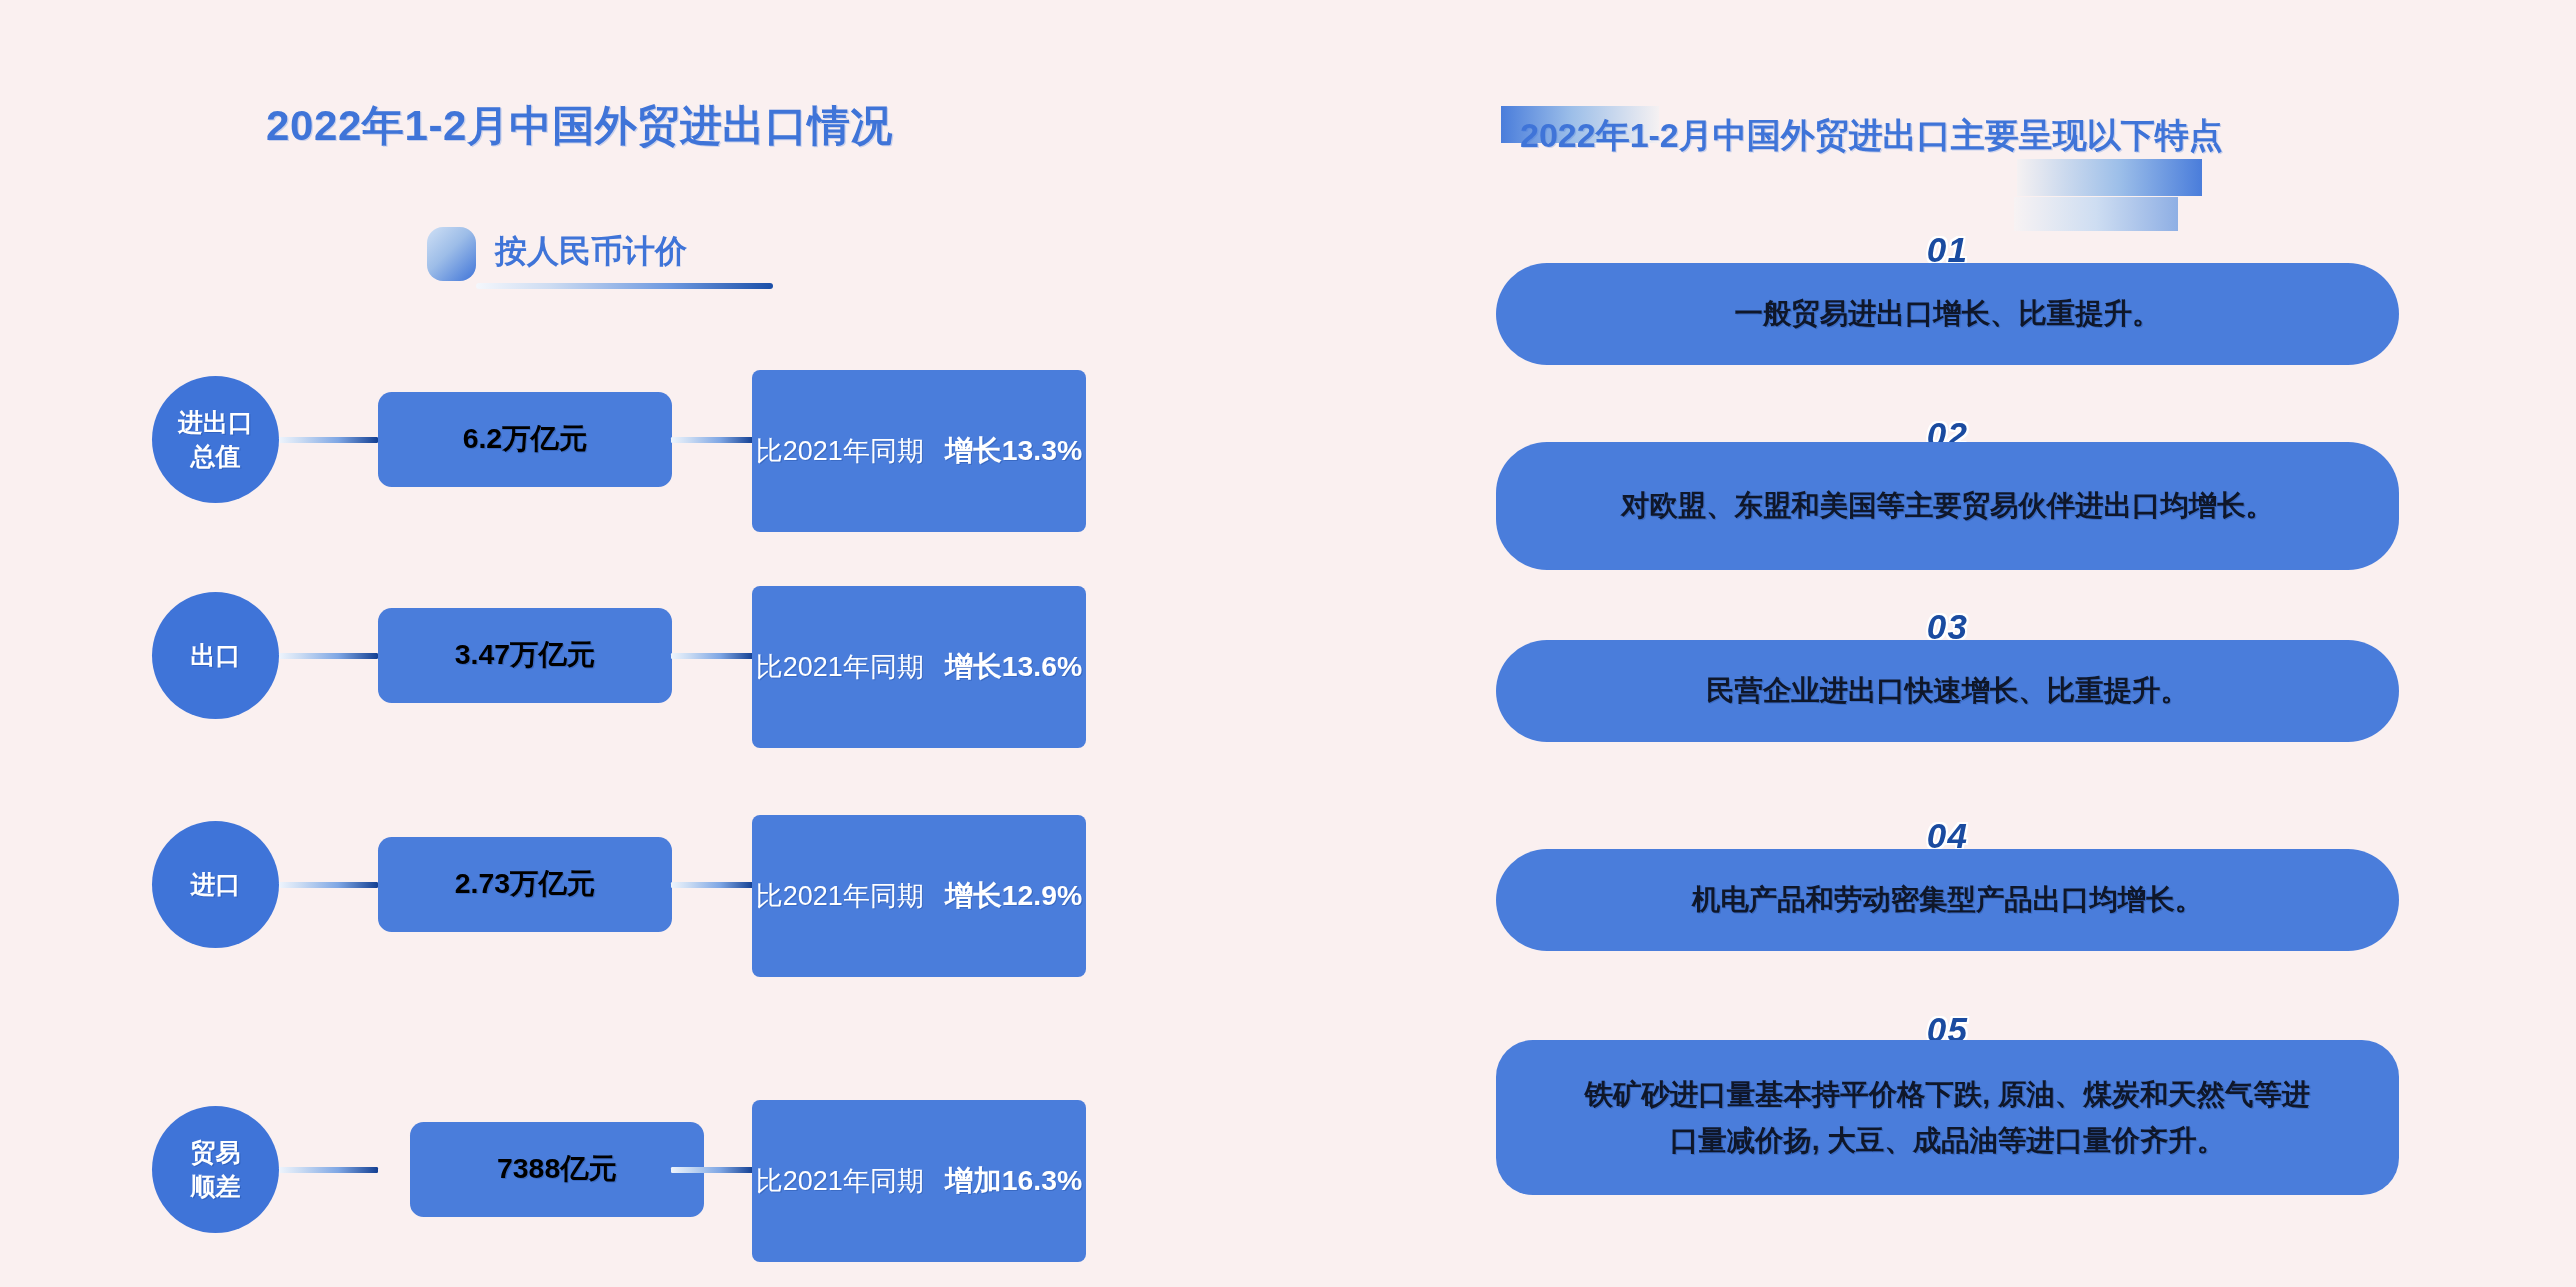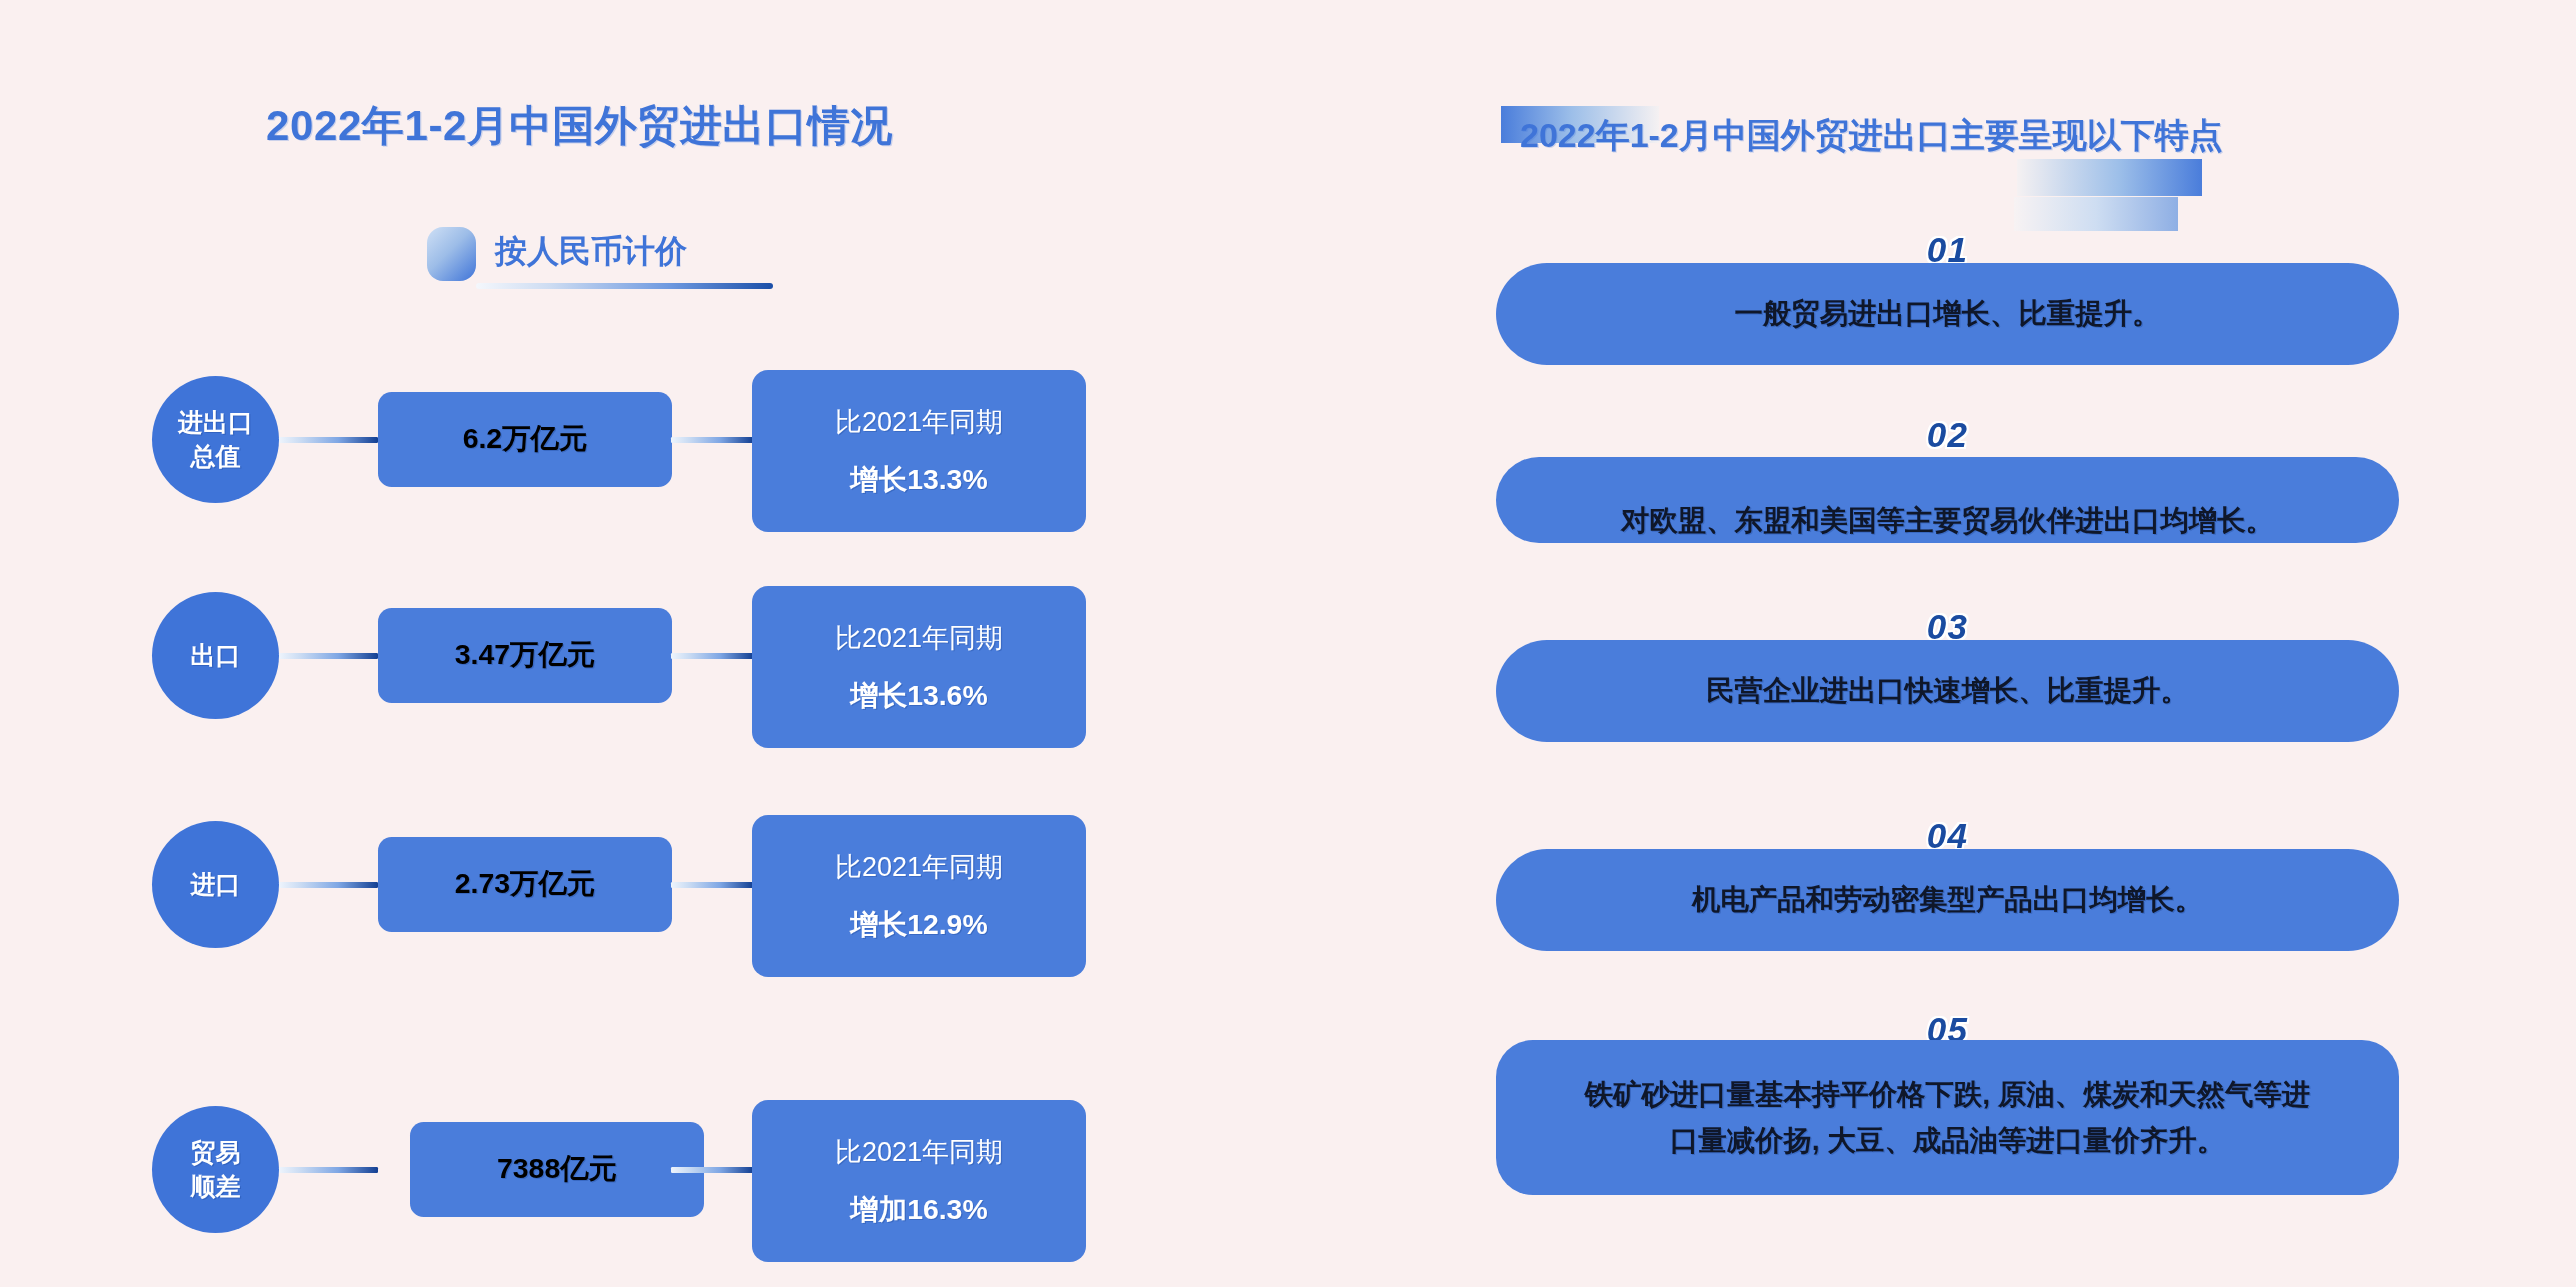--- a/index.html
+++ b/index.html
@@ -55,23 +55,23 @@
 
   .value-box{
     position:absolute;left:378px;width:294px;height:95px;border-radius:13.6px;
     background:#4a7ddb;
     display:flex;align-items:center;justify-content:center;
     color:#000000;font-size:28.4px;font-weight:bold;
     text-shadow:1.2px 1.2px 0 rgba(20,60,140,.30);
   }
 
   .result-box{
-    position:absolute;left:752px;width:334px;height:162px;border-radius:16px;
+    position:absolute;left:752px;width:334px;height:162px;border-radius:8px;
     background:#4a7ddb;
-    display:flex;flex-direction:column;align-items:center;justify-content:center;
+    display:flex;align-items:center;justify-content:center;
     color:#fff;gap:21px;
   }
   .result-line1{font-size:27px;font-weight:normal;text-shadow:1.2px 1.2px 0 rgba(20,60,140,.28);}
   .result-line2{font-size:28.4px;font-weight:bold;text-shadow:1.2px 1.2px 0 rgba(20,60,140,.30);}
 
   
   .right-panel{position:absolute;left:1288px;top:0;width:1288px;height:1288px;}
 
   .rt-deco-a{
     position:absolute;left:213px;top:106px;width:158px;height:37px;
@@ -191,21 +191,21 @@
 
     <div class="feature" style="top:230px;">
       <div class="feat-num" style="top:0;">01</div>
       <div class="feat-pill" style="top:33px;height:102px;">
         <span class="tline">一般贸易进出口增长、比重提升。</span>
       </div>
     </div>
 
     <div class="feature" style="top:415px;">
       <div class="feat-num" style="top:0;">02</div>
-      <div class="feat-pill" style="top:42px;height:86px;justify-content:flex-end;">
+      <div class="feat-pill" style="top:27px;height:128px;">
         <span class="tline">对欧盟、东盟和美国等主要贸易伙伴进出口均增长。</span>
       </div>
     </div>
 
     <div class="feature" style="top:607px;">
       <div class="feat-num" style="top:0;">03</div>
       <div class="feat-pill" style="top:33px;height:102px;">
         <span class="tline">民营企业进出口快速增长、比重提升。</span>
       </div>
     </div>

